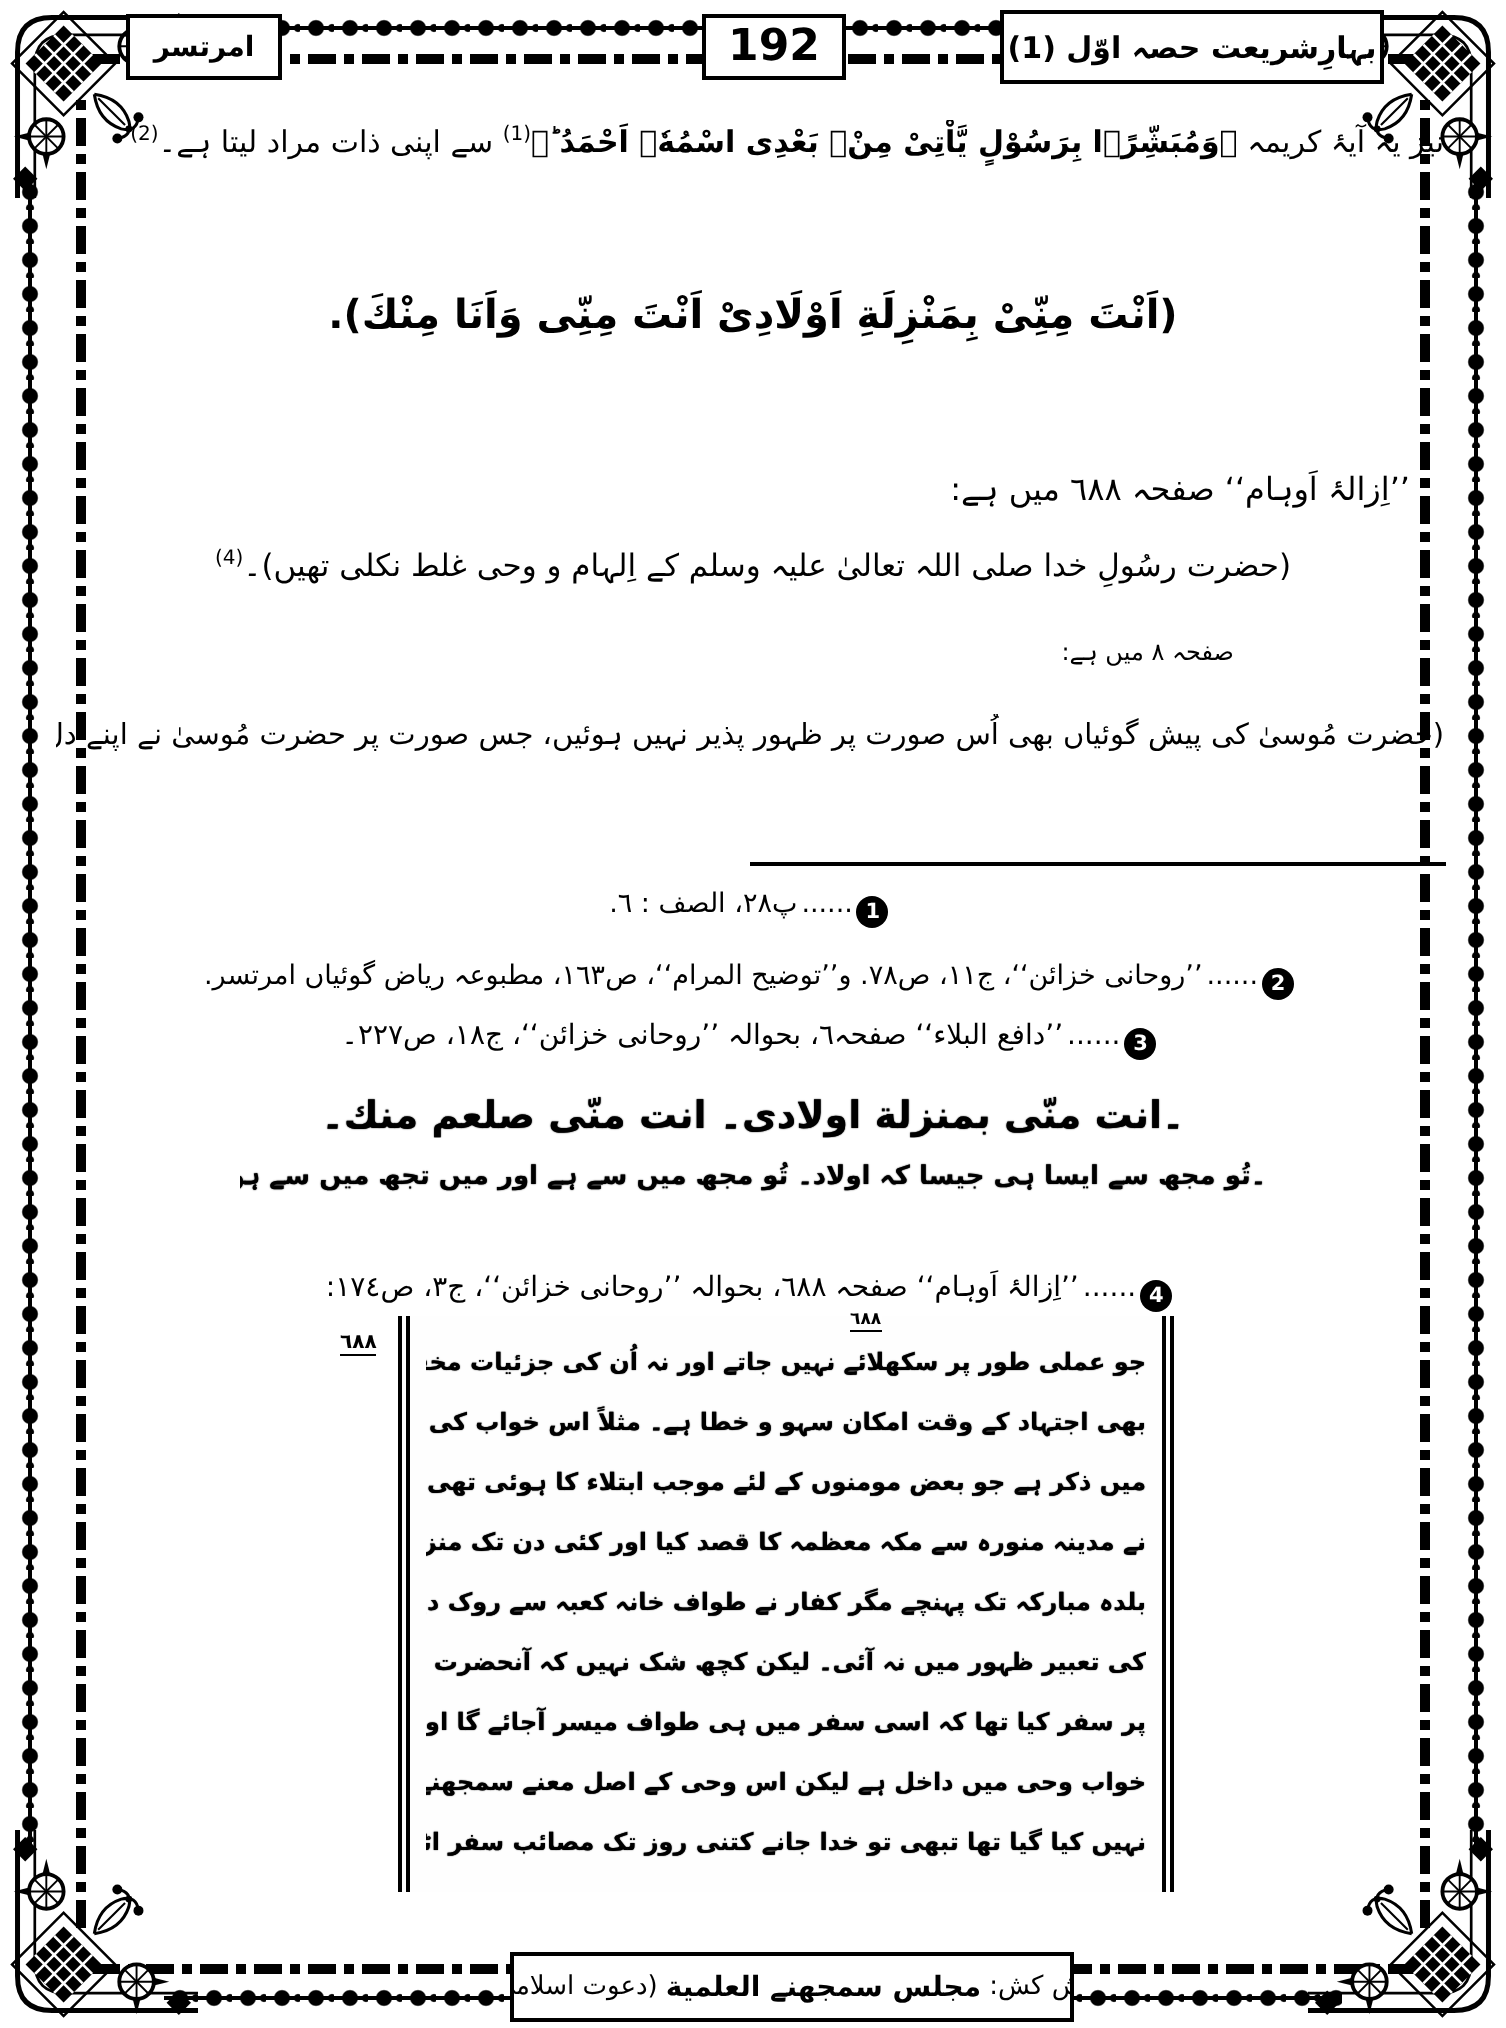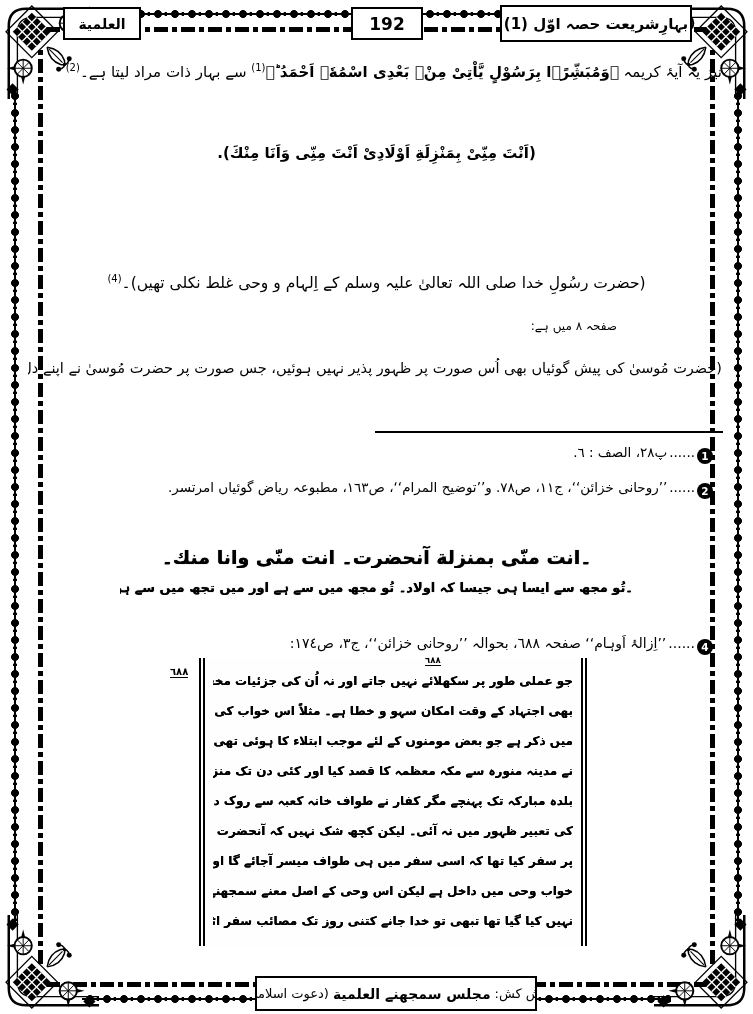--- a/index.html
+++ b/index.html
@@ -51,46 +51,46 @@
   .corner.tr{top:3px;right:3px;transform:scaleX(-1);}
   .corner.bl{bottom:3px;left:3px;transform:scaleY(-1);}
   .corner.br{bottom:3px;right:3px;transform:scale(-1,-1);}
   
   .hdr-box{
     position:absolute;z-index:3;background:#fff;border:2px solid #000;
     display:flex;align-items:center;justify-content:center;
     direction:rtl;white-space:nowrap;overflow:hidden;
   }
   .hdr-right{top:5px;left:500px;width:188px;height:33px;font-size:15px;font-weight:bold;}
-  .hdr-center{top:7px;left:351px;width:68px;height:29px;font-size:17px;font-weight:bold;direction:ltr;}
+  .hdr-center{top:7px;left:351px;width:68px;height:29px;font-size:22px;font-weight:bold;direction:ltr;}
   .hdr-left{top:7px;left:63px;width:74px;height:29px;font-size:14px;font-weight:bold;}
   .ftr-box{
     position:absolute;z-index:3;background:#fff;border:2px solid #000;
     top:976px;left:255px;width:278px;height:31px;
     display:flex;align-items:center;justify-content:center;gap:4px;
     direction:rtl;white-space:nowrap;overflow:hidden;font-size:13px;
   }
   .ftr-box .bold-name{font-weight:bold;font-size:14px;}
   
   .para{position:absolute;direction:rtl;white-space:nowrap;overflow:hidden;line-height:1.55;}
   .t-right{text-align:right;}
   .t-center{text-align:center;}
   sup.fnref{font-size:10px;vertical-align:super;direction:ltr;unicode-bidi:embed;letter-spacing:0;}
   .verse{font-weight:bold;}
   .p1{top:60px;right:31px;left:28px;font-size:15px;}
   .p2{top:105px;right:48px;left:40px;font-size:16px;}
-  .p3{top:142px;right:40px;left:40px;font-size:15px;font-weight:bold;text-align:center;}
+  .p3{top:142px;right:40px;left:40px;font-size:20px;font-weight:bold;text-align:center;}
   .p4{top:189px;right:40px;left:40px;font-size:15.5px;}
   .p5{top:233px;right:48px;left:40px;font-size:16px;}
   .p6{top:271px;right:40px;left:40px;font-size:15.5px;text-align:center;}
   .p7{top:317px;right:136px;left:40px;font-size:12px;}
   .p8{top:357px;right:31px;left:28px;font-size:14.5px;}
   
   .fn-divider{position:absolute;top:431px;right:30px;width:348px;height:2px;background:#000;}
-  .fn-row{position:absolute;direction:rtl;white-space:nowrap;overflow:hidden;right:40px;left:36px;text-align:right;font-size:13.5px;}
+  .fn-row{position:absolute;direction:rtl;white-space:nowrap;overflow:hidden;right:40px;left:36px;text-align:center;font-size:13.5px;}
   .fn1{top:444px;}
   .fn2{top:479px;}
   .fn3{top:509px;font-size:14px;}
   .fn4{top:635px;font-size:14px;}
   .fn-badge{
     display:inline-flex;align-items:center;justify-content:center;
     width:16px;height:16px;border-radius:50%;background:#000;color:#fff;
     font-size:10.5px;font-weight:bold;direction:ltr;vertical-align:-3px;
   }
   .fn-dots{letter-spacing:1px;margin:0 2px;}
@@ -330,43 +330,45 @@
     <g transform="translate(90,10) rotate(45)">
         <rect x="-4.5" y="-4.5" width="9" height="9" fill="#000"></rect>
       </g>
     <g transform="translate(10,90) rotate(45)">
         <rect x="-4.5" y="-4.5" width="9" height="9" fill="#000"></rect>
       </g>
   </svg>
 
   <div class="hdr-box hdr-right">بہارِشریعت حصہ اوّل (1)</div>
   <div class="hdr-box hdr-center">192</div>
-  <div class="hdr-box hdr-left">العلمیة</div>
-
-  <div class="para p1 t-right"><span>نیز یہ آیۂ کریمہ</span> <span class="verse">﴿وَمُبَشِّرًۢا بِرَسُوْلٍ یَّاْتِیْ مِنْۢ بَعْدِی اسْمُهٗۤ اَحْمَدُ ؕ﴾</span><sup class="fnref">(1)</sup> <span>سے بہار ذات مراد لیتا ہے۔</span><sup class="fnref">(2)</sup></div>
+  <div class="hdr-box hdr-left">امرتسر</div>
+
+  <div class="para p1 t-right"><span>نیز یہ آیۂ کریمہ</span> <span class="verse">﴿وَمُبَشِّرًۢا بِرَسُوْلٍ یَّاْتِیْ مِنْۢ بَعْدِی اسْمُهٗۤ اَحْمَدُ ؕ﴾</span><sup class="fnref">(1)</sup> <span>سے اپنی ذات مراد لیتا ہے۔</span><sup class="fnref">(2)</sup></div>
 
 
   <div class="para p3 t-center">(اَنْتَ مِنِّیْ بِمَنْزِلَةِ اَوْلَادِیْ اَنْتَ مِنِّی وَاَنَا مِنْكَ).</div>
 
 
+  <div class="para p5 t-right">’’اِزالۂ اَوہام‘‘ صفحہ ٦٨٨ میں ہے:</div>
 
   <div class="para p6 t-center"><span>(حضرت رسُولِ خدا صلی اللہ تعالیٰ علیہ وسلم کے اِلہام و وحی غلط نکلی تھیں)۔</span><sup class="fnref">(4)</sup></div>
 
   <div class="para p7 t-right">صفحہ ٨ میں ہے:</div>
 
   <div class="para p8 t-right">(حضرت مُوسیٰ کی پیش گوئیاں بھی اُس صورت پر ظہور پذیر نہیں ہوئیں، جس صورت پر حضرت مُوسیٰ نے اپنے دل میں</div>
 
   <div class="fn-divider"></div>
 
   <div class="fn-row fn1"><span class="fn-badge">1</span><span class="fn-dots">......</span><span>پ٢٨، الصف : ٦.</span></div>
 
   <div class="fn-row fn2"><span class="fn-badge">2</span><span class="fn-dots">......</span><span>’’روحانی خزائن‘‘، ج١١، ص٧٨.  و’’توضیح المرام‘‘، ص١٦٣، مطبوعہ ریاض گوئیاں امرتسر.</span></div>
 
-
-  <div class="scan-inline a">۔انت منّی بمنزلة آنحضرت۔ انت منّی وانا منك۔</div>
+  <div class="fn-row fn3"><span class="fn-badge">3</span><span class="fn-dots">......</span><span>’’دافع البلاء‘‘ صفحہ٦، بحوالہ ’’روحانی خزائن‘‘، ج١٨، ص٢٢٧۔</span></div>
+
+  <div class="scan-inline a">۔انت منّی بمنزلة اولادی۔ انت منّی صلعم منك۔</div>
   <div class="scan-inline b">۔تُو مجھ سے ایسا ہی جیسا کہ اولاد۔ تُو مجھ میں سے ہے اور میں تجھ میں سے ہوں۔</div>
 
   <div class="fn-row fn4"><span class="fn-badge">4</span><span class="fn-dots">......</span><span>’’اِزالۂ اَوہام‘‘ صفحہ ٦٨٨، بحوالہ ’’روحانی خزائن‘‘، ج٣، ص١٧٤:</span></div>
 
   <div class="scan-side-marker">٦٨٨</div>
   <div class="scan-over-marker">٦٨٨</div>
   <div class="scan-block">
     <div class="scan-line">جو عملی طور پر سکھلائے نہیں جاتے اور نہ اُن کی جزئیات مخفیہ سمجھائی جاتی ہیں۔ انبیاء سے</div>
     <div class="scan-line">بھی اجتہاد کے وقت امکان سہو و خطا ہے۔ مثلاً اس خواب کی بنا پر جس کا قرآن کریم</div>
     <div class="scan-line">میں ذکر ہے جو بعض مومنوں کے لئے موجب ابتلاء کا ہوئی تھی آنحضرت صلی اللہ علیہ وسلم</div>

